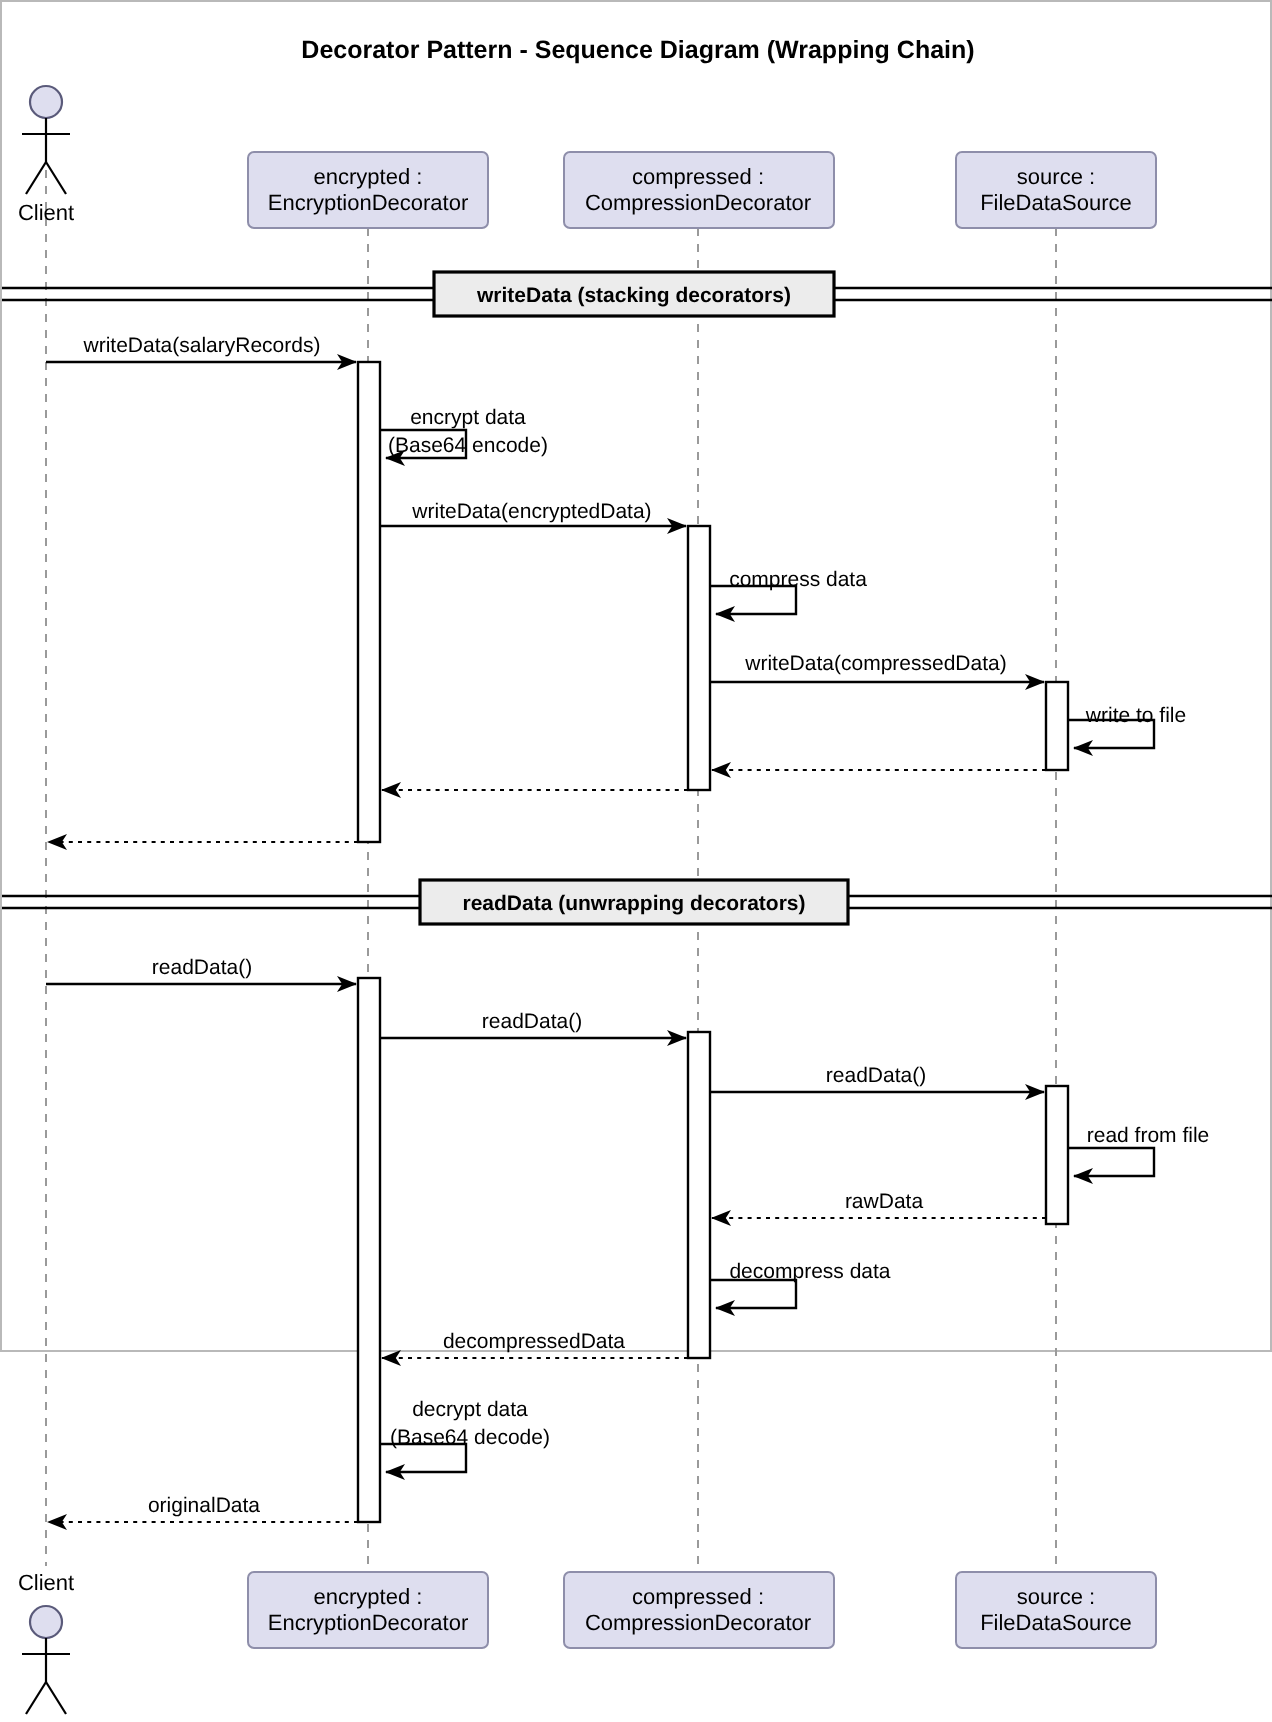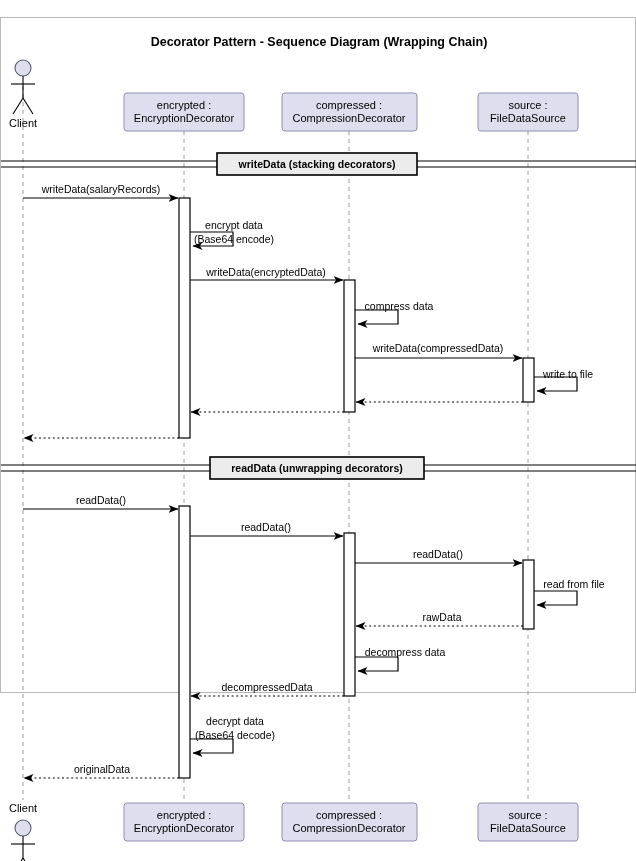--- a/index.html
+++ b/index.html
@@ -8,21 +8,21 @@
   }
   body {
     width: 636px; height: 861px;
     font-family: "Liberation Sans", sans-serif;
     color: #000000;
     overflow: hidden;
     position: relative;
   }
   #diagram-root {
     position: absolute;
-    left: 0; top: 17px;
+    left: 0; top: 0;
     width: 636px; height: 676px;
     border: 1px solid #b9b9b9;
     box-sizing: border-box;
   }
   svg#seq { display: block; width: 636px; height: 861px; }
 
   .diagram-title {
     font-size: 12.5px;
     font-weight: bold;
     fill: #000;

